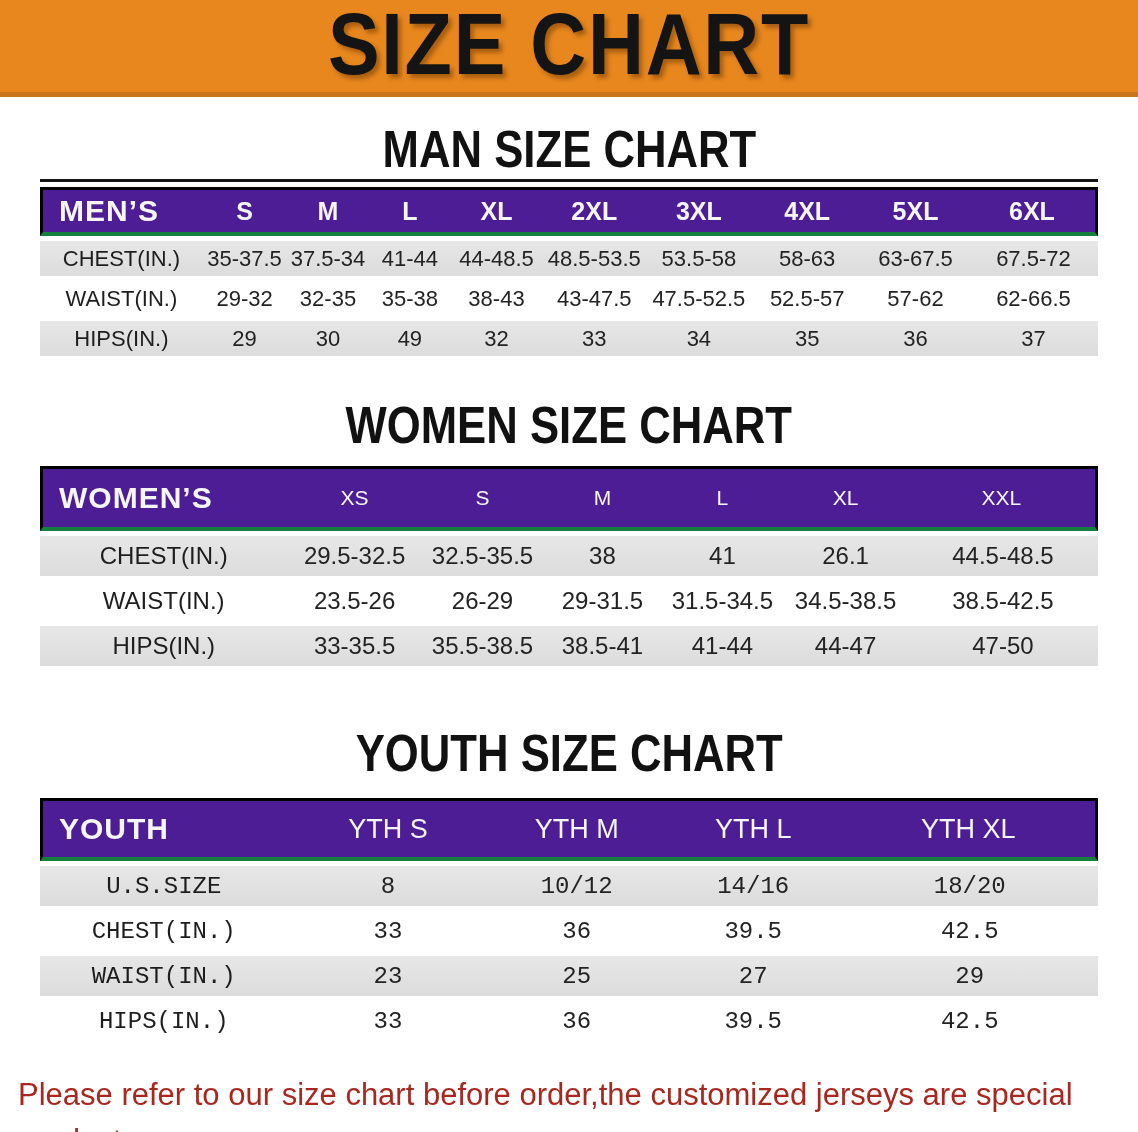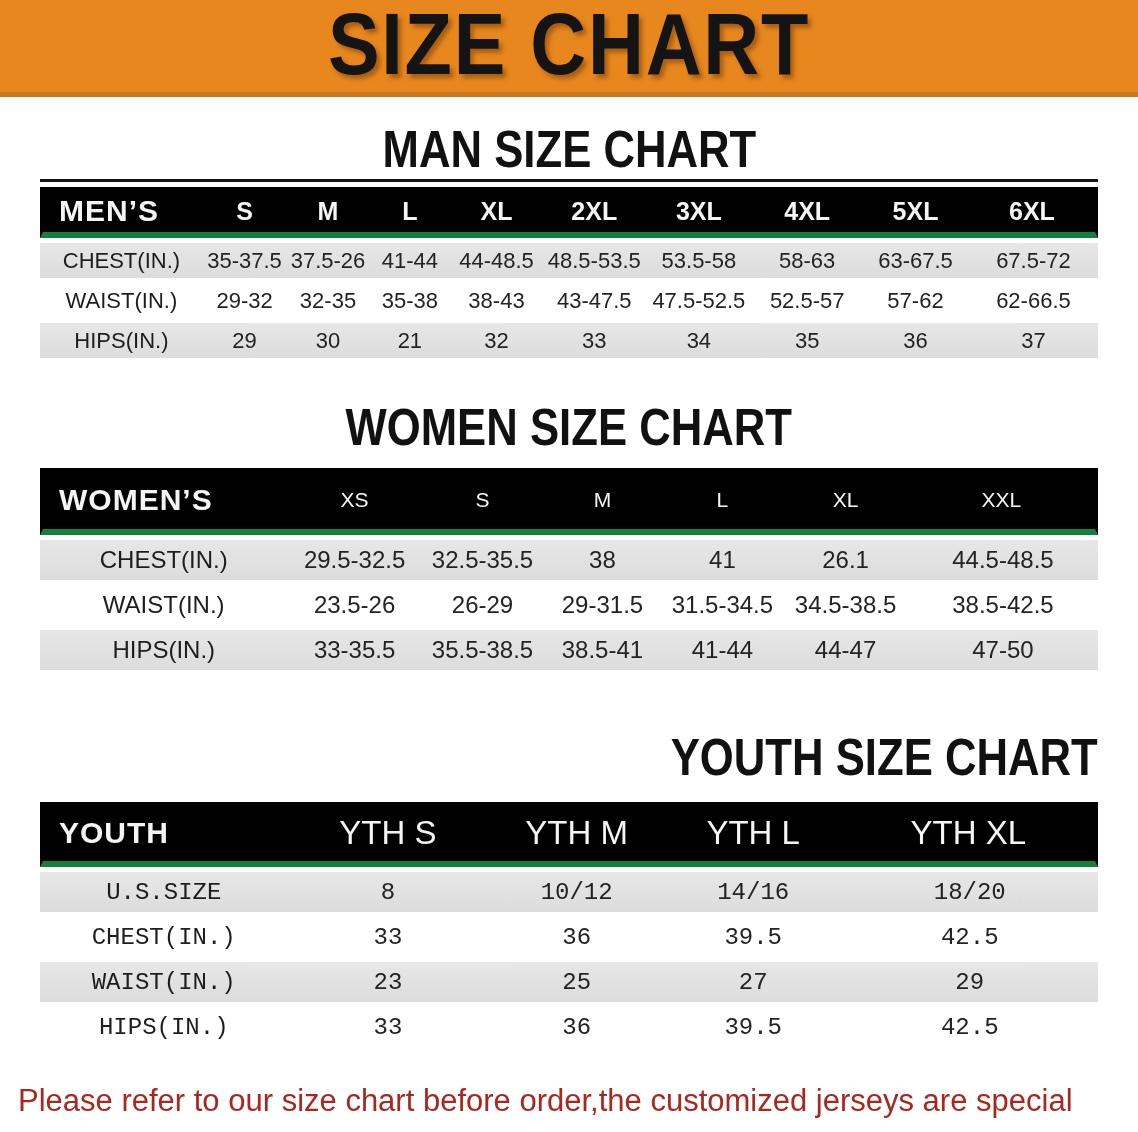--- a/index.html
+++ b/index.html
@@ -38,51 +38,51 @@
     font-size:52px;
     font-weight:700;
     color:#111111;
     line-height:1;
     transform:scaleX(0.84);
     transform-origin:center;
     white-space:nowrap;
   }
   .sec-men   .section-title{padding-top:26px;padding-bottom:4px;}
   .sec-women .section-title{padding-top:38px;padding-bottom:10px;}
-  .sec-youth .section-title{padding-top:56px;padding-bottom:14px;text-align:right;}
+  .sec-youth .section-title{padding-top:56px;padding-bottom:14px;}
   
   .size-table{
     width:1058px;
     margin:0 40px;
     table-layout:fixed;
     border-collapse:separate;
     border-spacing:0 5px;
   }
   .size-table.men{border-top:3px solid #141414;}
   .size-table thead th{
-    background:#000000;
+    background:#4c1d95;
     color:#f5f5f5;
     border-top:3px solid #000;
-    border-bottom:6px solid #15803d;
+    border-bottom:4px solid #15803d;
     text-align:center;
     font-weight:700;
     white-space:nowrap;
     overflow:hidden;
   }
   .size-table thead th:first-child{
     border-left:3px solid #000;
     text-align:left;
     padding-left:16px;
     font-size:30px;
     letter-spacing:1px;
   }
   .size-table thead th:last-child{border-right:3px solid #000;}
   .men   thead th{height:40px;font-size:25px;}
   .women thead th{height:56px;font-size:21px;font-weight:400;}
-  .youth thead th{height:54px;font-size:33px;font-weight:400;}
+  .youth thead th{height:54px;font-size:27px;font-weight:400;}
   .women thead th:first-child,
   .youth thead th:first-child{font-weight:700;}
   .size-table tbody th,
   .size-table tbody td{
     text-align:center;
     font-weight:400;
     color:#232323;
     white-space:nowrap;
     overflow:hidden;
   }
@@ -150,21 +150,21 @@
             <th>3XL</th>
             <th>4XL</th>
             <th>5XL</th>
             <th>6XL</th>
           </tr>
         </thead>
         <tbody>
           <tr>
             <th>CHEST(IN.)</th>
             <td>35-37.5</td>
-            <td>37.5-26</td>
+            <td>37.5-34</td>
             <td>41-44</td>
             <td>44-48.5</td>
             <td>48.5-53.5</td>
             <td>53.5-58</td>
             <td>58-63</td>
             <td>63-67.5</td>
             <td>67.5-72</td>
           </tr>
           <tr>
             <th>WAIST(IN.)</th>
@@ -175,21 +175,21 @@
             <td>43-47.5</td>
             <td>47.5-52.5</td>
             <td>52.5-57</td>
             <td>57-62</td>
             <td>62-66.5</td>
           </tr>
           <tr>
             <th>HIPS(IN.)</th>
             <td>29</td>
             <td>30</td>
-            <td>21</td>
+            <td>49</td>
             <td>32</td>
             <td>33</td>
             <td>34</td>
             <td>35</td>
             <td>36</td>
             <td>37</td>
           </tr>
         </tbody>
       </table>
   </section>

